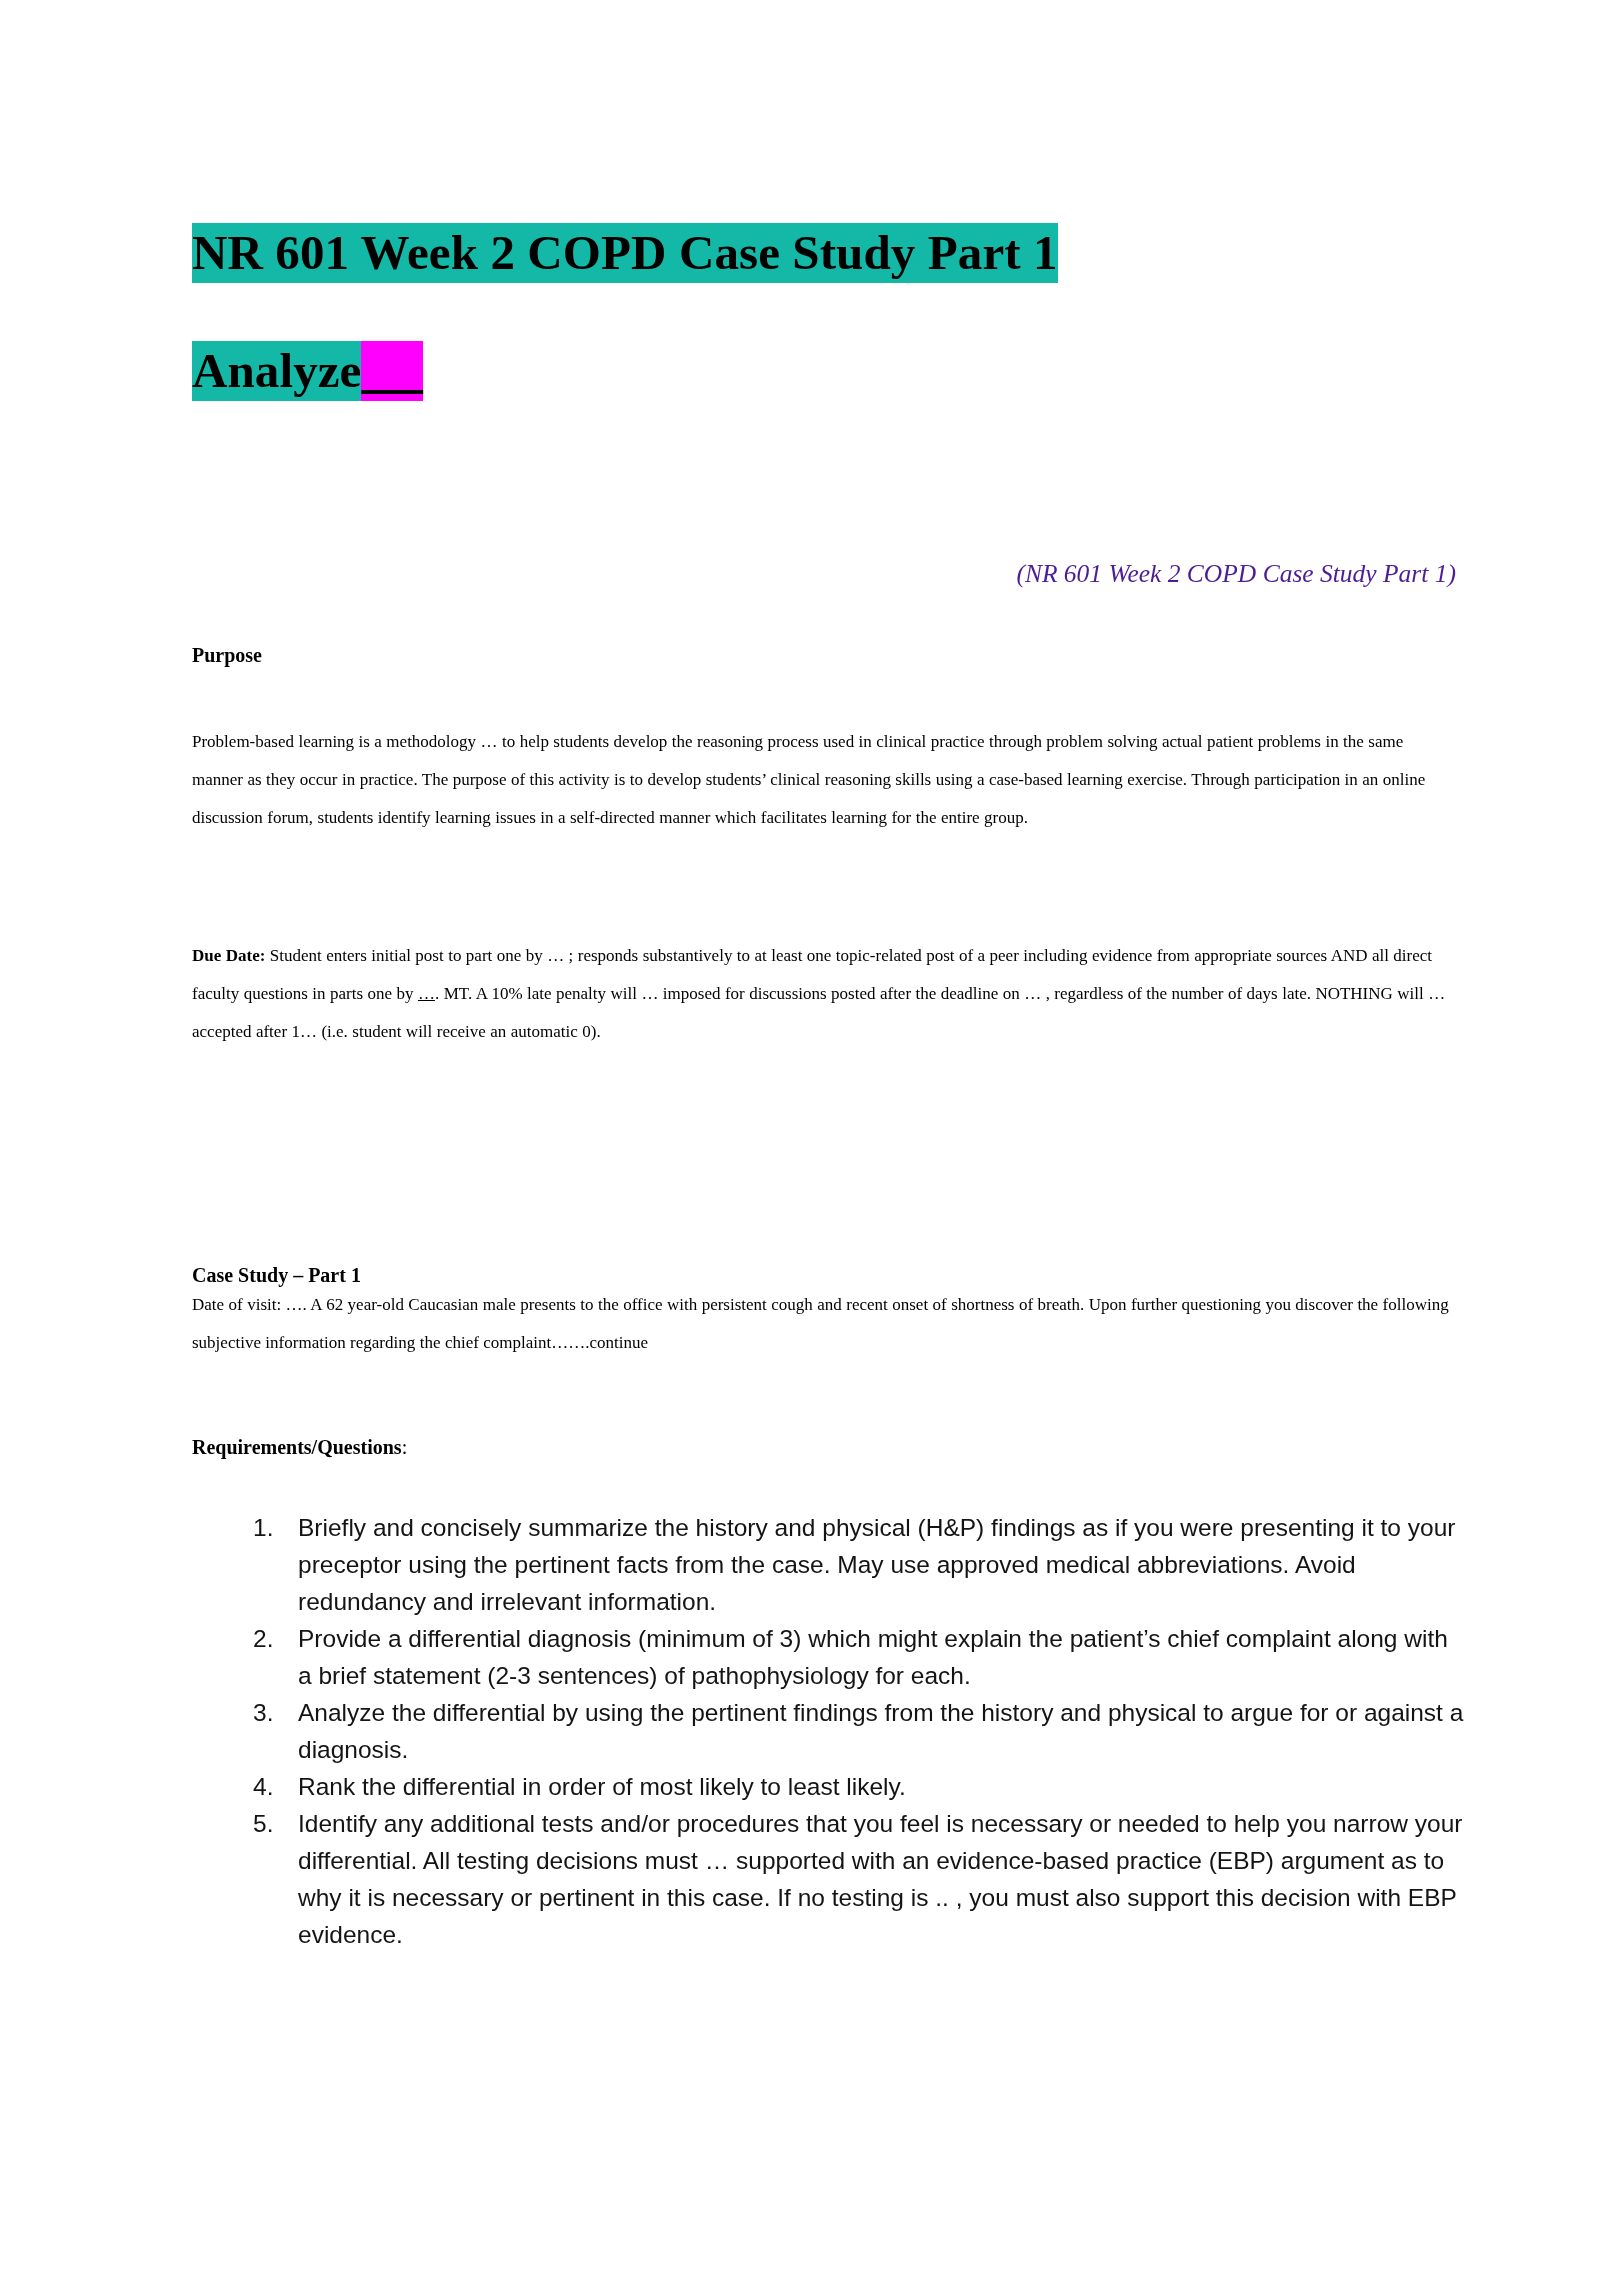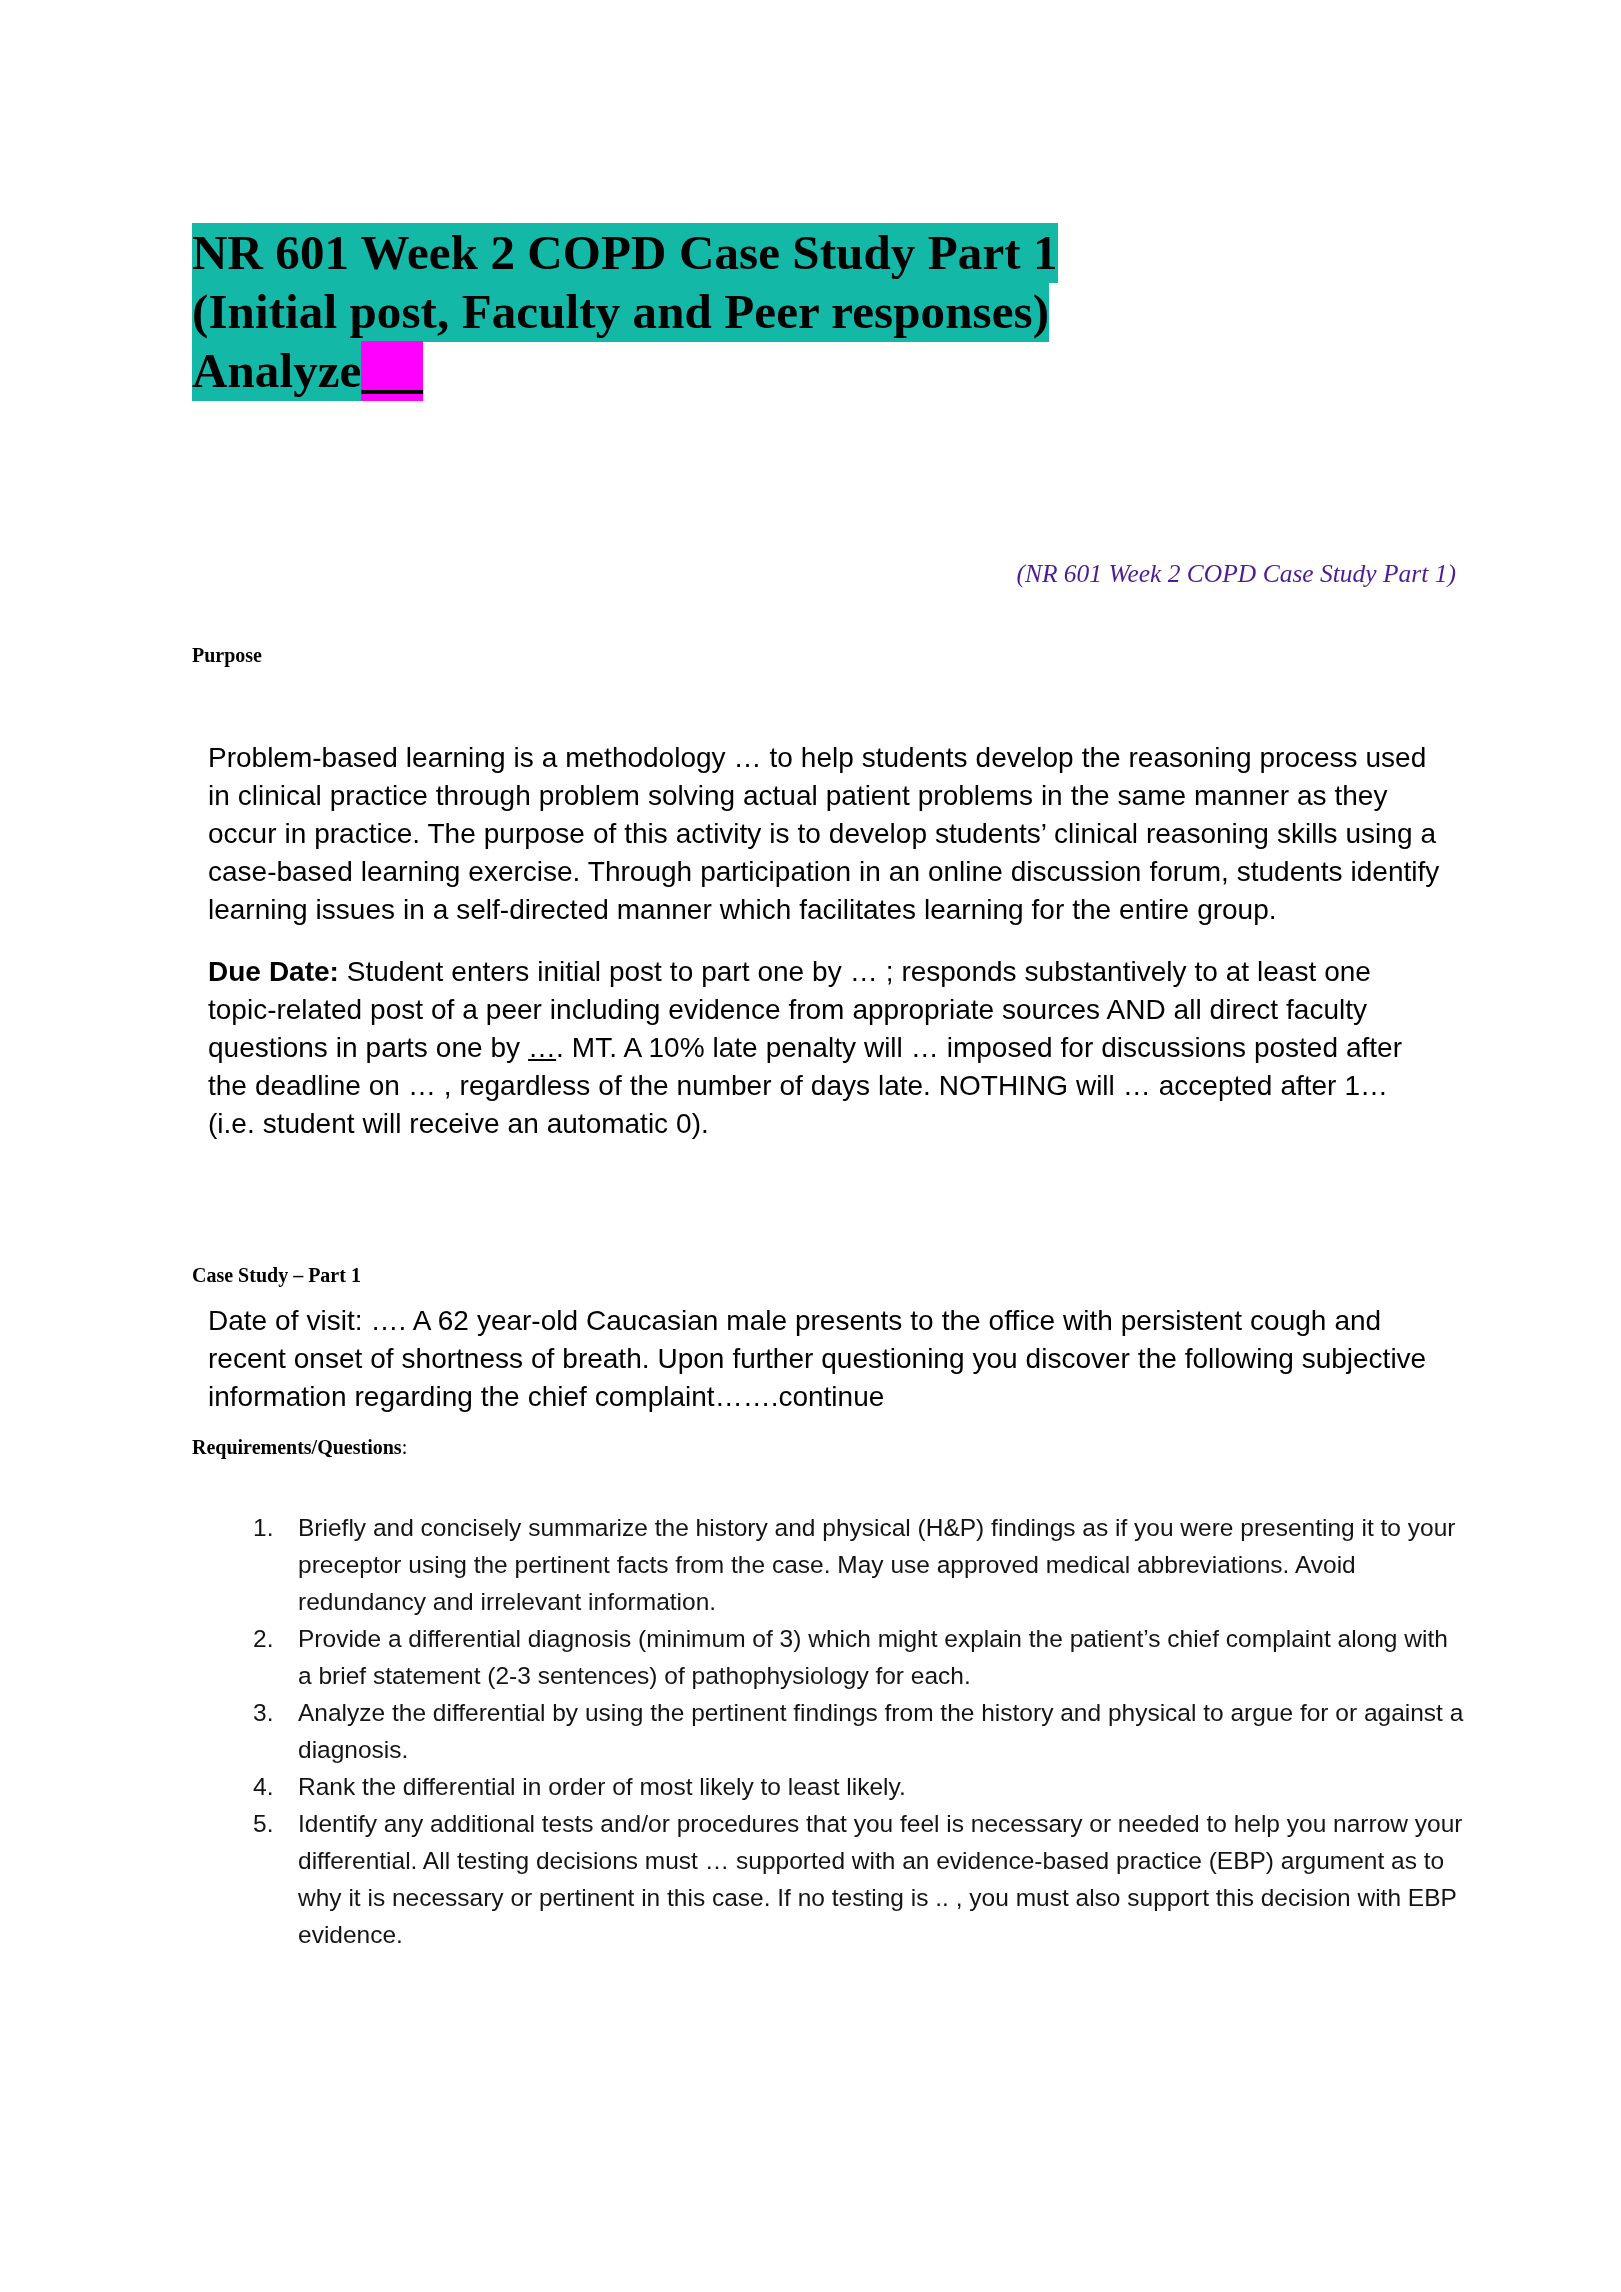--- a/index.html
+++ b/index.html
@@ -76,25 +76,25 @@
   }
   .heading {
     font-family: "Liberation Serif", "DejaVu Serif", serif;
     font-weight: bold;
     font-size: 20px;
     line-height: 33px;
     color: #000000;
     margin: 0;
   }
   .para {
-    font-family: Liberation Sans, sans-serif;
-    font-size: 28px;
+    font-family: Liberation Serif, serif;
+    font-size: 17px;
     line-height: 38px;
     color: #000000;
-    margin: 16px;
+    margin: 0;
     text-align: left;
     word-spacing: 0.2px;
   }
   .para b, .para strong {
     font-weight: bold;
   }
   .uline {
     text-decoration: underline;
   }
 
@@ -127,21 +127,21 @@
   .req-list li .txt {
     display: block;
   }
 </style>
 </head>
 <body>
 
 <div class="page">
   <div class="content">
 
-    <h1 class="doc-title"><span class="hl">NR 601 Week 2 COPD Case Study Part 1</span><br><span class="hl">(Initial post, Faculty and Peer responses)</span><br><span class="hl">Analyze</span><span class="tail-space">&nbsp;&nbsp;&nbsp;&nbsp;&nbsp;</span></h1>
+    <h1 class="doc-title"><span class="hl">NR 601 Week 2 COPD Case Study Part 1</span><br><br><span class="hl">Analyze</span><span class="tail-space">&nbsp;&nbsp;&nbsp;&nbsp;&nbsp;</span></h1>
 
     <div class="subtitle-line">(NR 601 Week 2 COPD Case Study Part 1)</div>
 
     <div class="body-block" style="top: 639px;">
       <p class="heading">Purpose</p>
     </div>
 
     <div class="body-block" style="top: 723px;">
       <p class="para">Problem-based learning is a methodology … to help students develop the reasoning process used in clinical practice through problem solving actual patient problems in the same manner as they occur in practice.  The purpose of this activity is to develop students’ clinical reasoning skills using a case-based learning exercise. Through participation in an online discussion forum, students identify learning issues in a self-directed manner which facilitates learning for the entire group.</p>
     </div>

